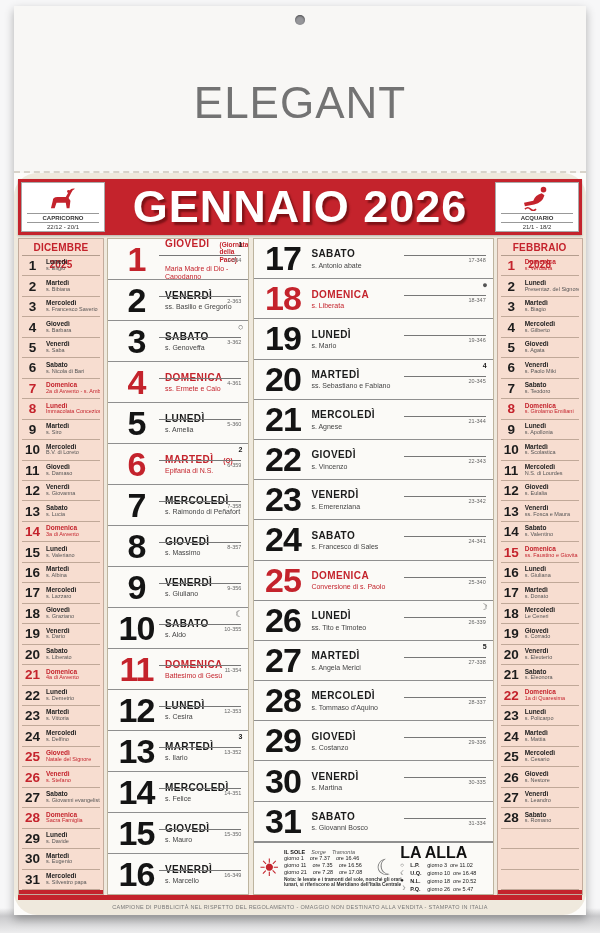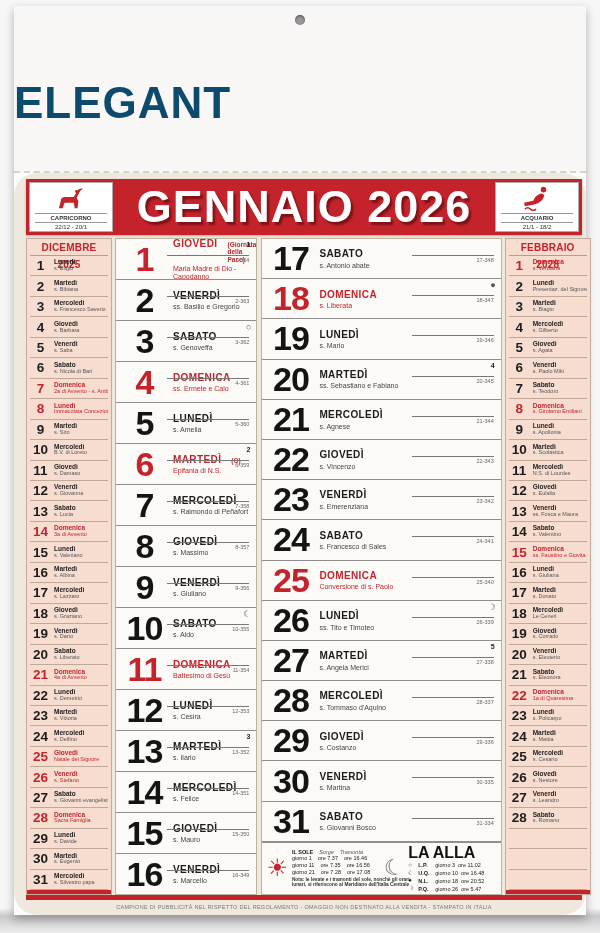--- a/index.html
+++ b/index.html
@@ -19,25 +19,25 @@
   .head{
     height:167px; background:#f8f7f5; position:relative;
     border-bottom:2px dashed #d8d3ca; flex:none;
   }
   .hole{
     position:absolute; top:9px; left:50%; transform:translateX(-50%);
     width:10px; height:10px; border-radius:50%;
     background:#96969a; box-shadow:inset 0 1px 2px rgba(0,0,0,.5);
   }
   .brand{
-    position:absolute; top:72px; width:100%; text-align:left;
-    font-size:44px; letter-spacing:1px; color:#0c4a6e; font-weight:700;
+    position:absolute; top:72px; width:100%; text-align:center;
+    font-size:44px; letter-spacing:1px; color:#737373; font-weight:400;
   }
   
-  .cal{ flex:1; background:var(--cream); padding:6px 4px 0 12px; display:flex; flex-direction:column;border-radius:23px; }
+  .cal{ flex:1; background:var(--cream); padding:6px 4px 0 4px; display:flex; flex-direction:column;border-radius:23px; }
   .banner{
     flex:none; height:56px; background:var(--red); position:relative;
     display:flex; align-items:center; justify-content:center; margin-bottom:3px;
     box-shadow:0 1px 2px rgba(0,0,0,.25);
   }
   .banner .title{
     color:#fff; font-size:45px; font-weight:700; letter-spacing:1px;
     text-shadow:2.5px 2.5px 2px rgba(60,0,0,.5);
   }
   .zbox{

